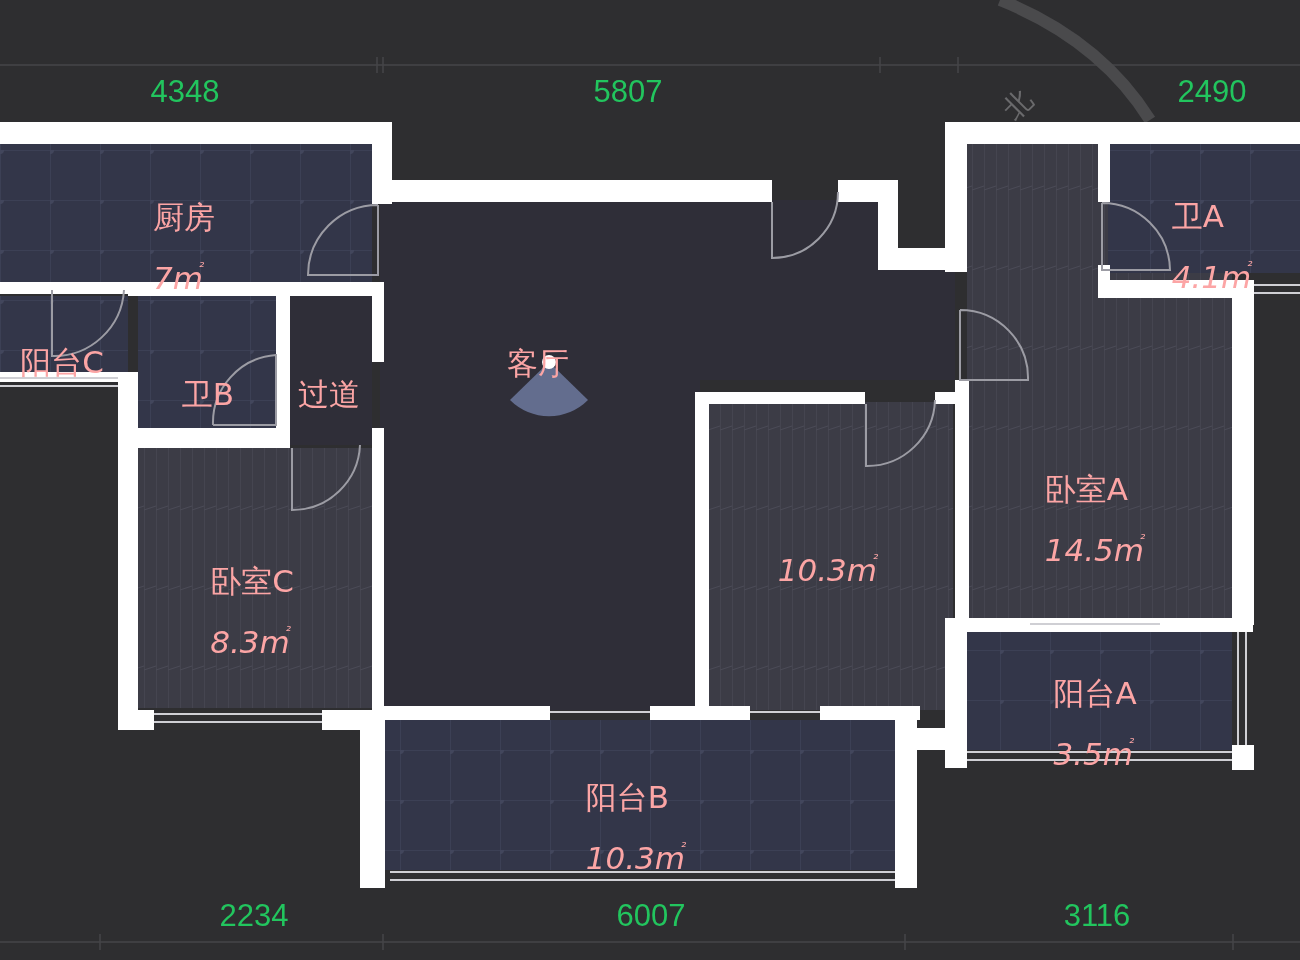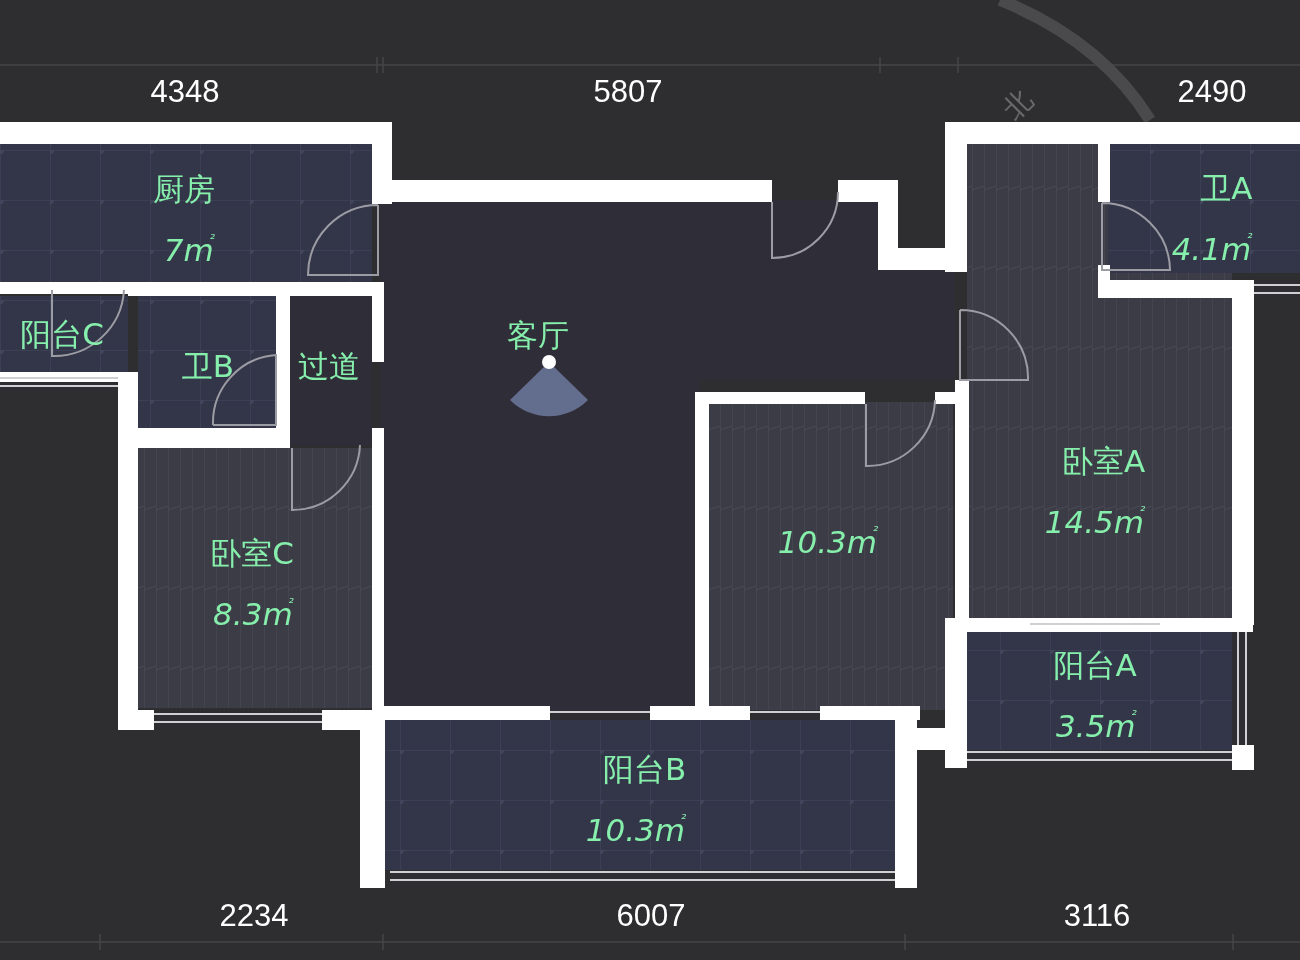--- a/index.html
+++ b/index.html
@@ -1,23 +1,23 @@
 <!DOCTYPE html>
 <html><head>
 <meta charset="utf-8">
 <style>
   html, body { margin: 0; padding: 0; background: #2e2e30; }
   body { width: 1300px; height: 960px; overflow: hidden; position: relative; font-family: "DejaVu Sans", "Liberation Sans", sans-serif; }
   #plan { position: absolute; left: 0; top: 0; width: 1300px; height: 960px; }
-  .room-label { position: absolute; color: #86efac; text-align: right; font-size: 31px; line-height: 50px; white-space: nowrap; transform: translateX(-50%); }
+  .room-label { position: absolute; color: #fca5a5; text-align: left; font-size: 31px; line-height: 50px; white-space: nowrap; transform: translateX(-50%); margin-top: 28px; }
   .room-label .area { display: block; font-style: italic; }
   .room-label .sup { font-size: 13px; vertical-align: 18px; margin-left: -4px; }
   .room-label .nm { display: block; }
   .room-label.single { line-height: 36px; }
-  .dim { position: absolute; color: #ffffff; font-size: 31px; transform: translateX(-50%); font-family: "Liberation Sans", sans-serif; }
+  .dim { position: absolute; color: #22c55e; font-size: 31px; transform: translateX(-50%); font-family: "Liberation Sans", sans-serif; }
   .north { position: absolute; left: 1004px; top: 86px; color: #6a6a6c; font-size: 28px; transform: rotate(-45deg); }
 </style>
 </head>
 <body>
 
 <svg id="plan" viewBox="0 0 1300 960" xmlns="http://www.w3.org/2000/svg">
   <defs>
     <pattern id="tile" width="50" height="50" patternUnits="userSpaceOnUse">
       <rect width="50" height="50" fill="#333649"></rect>
       <path d="M0 0 H50 M0 0 V50" stroke="#454a60" stroke-width="1"></path>

